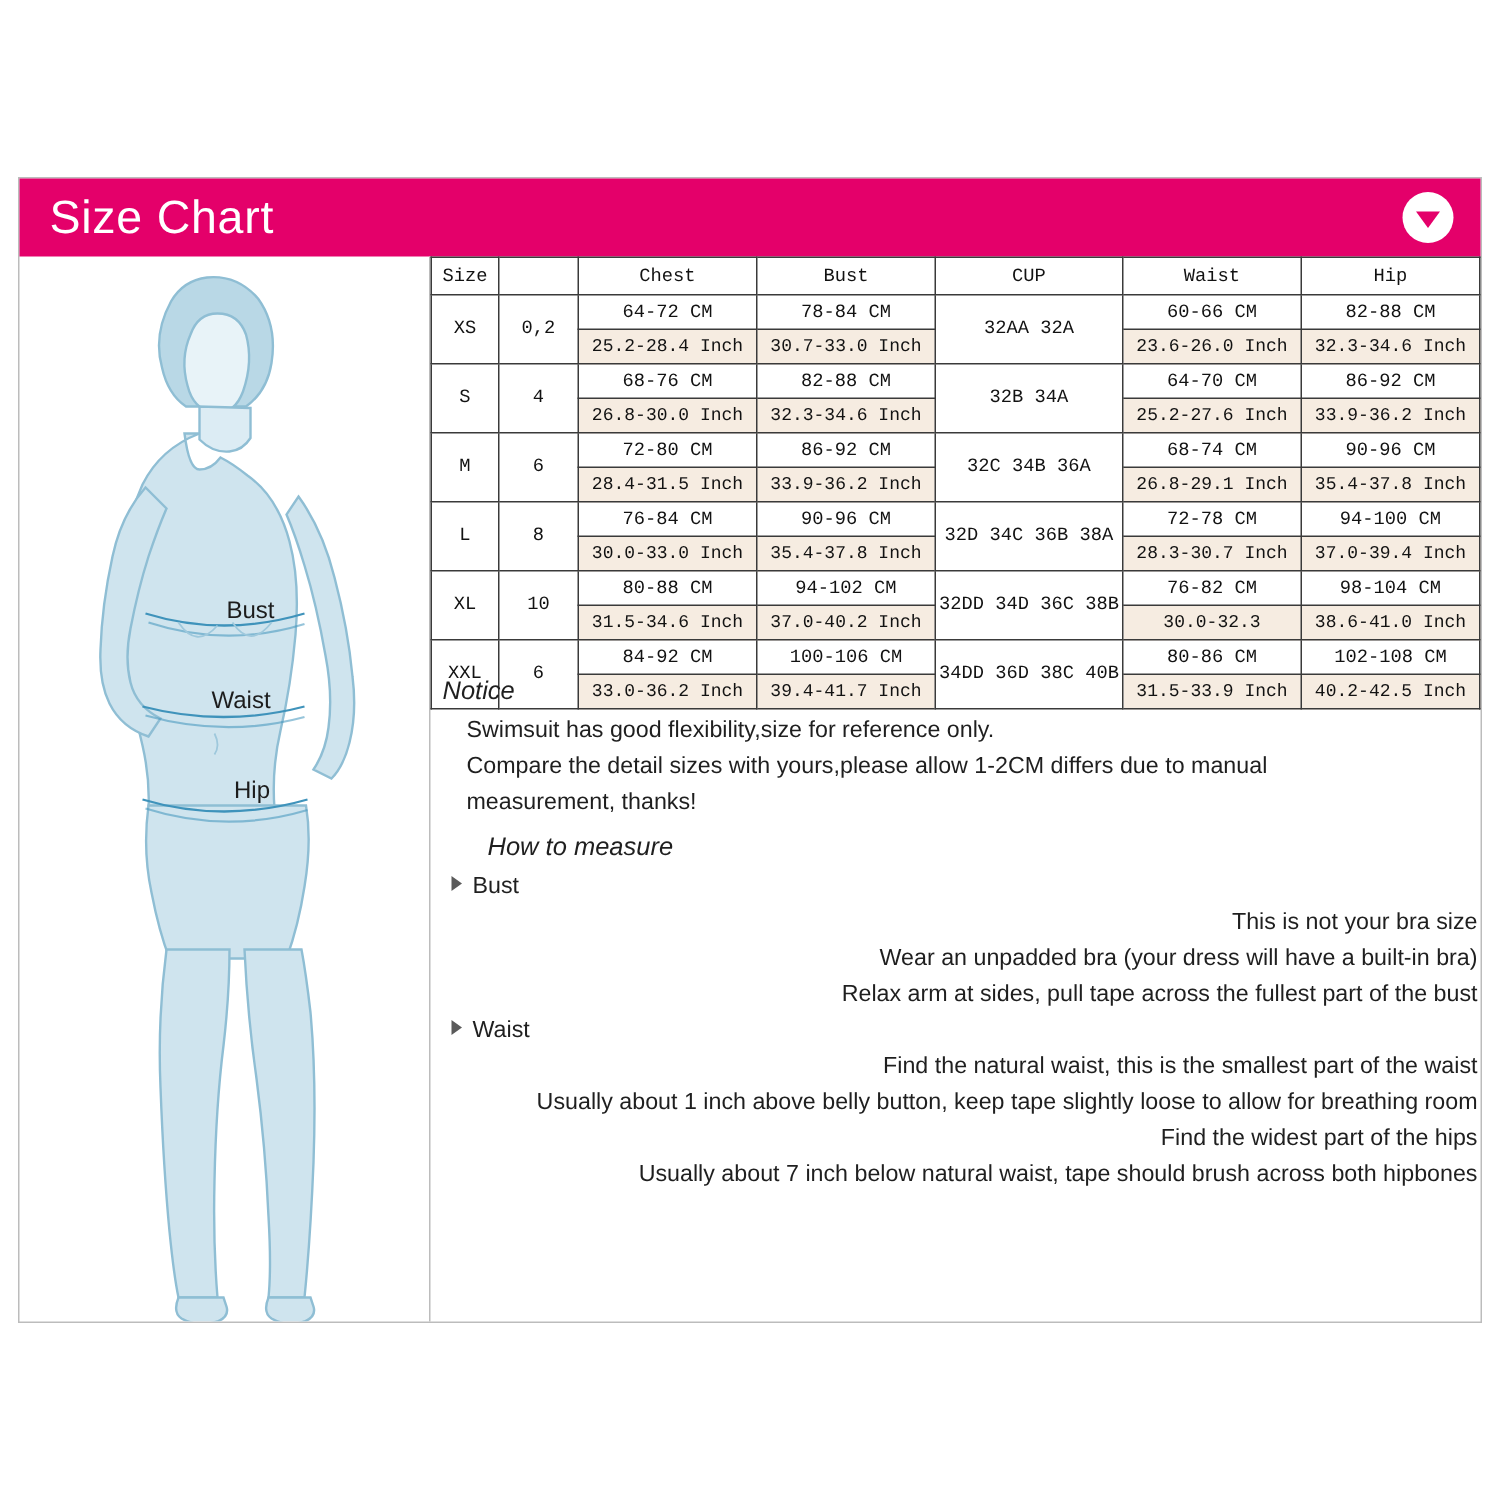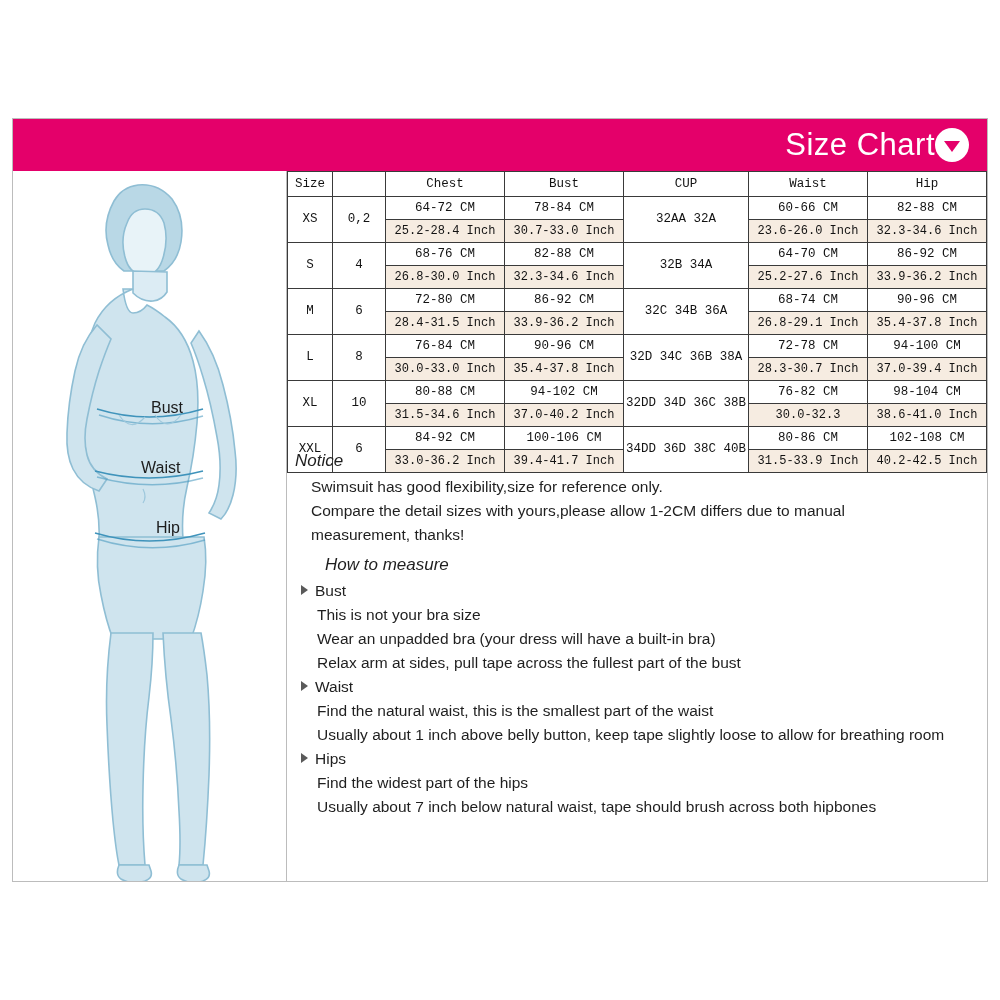--- a/index.html
+++ b/index.html
@@ -30,21 +30,21 @@
   
   .banner {
     position: absolute;
     left: 0;
     top: 0;
     width: 974px;
     height: 52px;
     background: #e4006a;
     display: flex;
     align-items: center;
-    justify-content: flex-end;
+    justify-content: space-between;
   }
   .banner-title {
     color: #ffffff;
     font-size: 31px;
     letter-spacing: 0.5px;
     padding-left: 20px;
     font-weight: 400;
   }
   .banner-badge {
     margin-right: 18px;
@@ -131,21 +131,21 @@
     font-size: 15.5px;
     line-height: 24px;
   }
   .notes h3 {
     margin: 0 0 2px 0;
     font-size: 17px;
     font-weight: 400;
     font-style: italic;
   }
   .notes .indent1 { padding-left: 16px; }
-  .notes .indent2 { padding-left: 22px; }
+  .notes .indent2 { padding-left: 22px; text-align: right; }
   .notes .bullet {
     padding-left: 6px;
     display: flex;
     align-items: baseline;
     gap: 7px;
   }
   .notes .bullet .caret {
     width: 0; height: 0;
     border-top: 5px solid transparent;
     border-bottom: 5px solid transparent;
@@ -343,22 +343,18 @@
       <div class="indent2">Wear an unpadded bra (your dress will have a built-in bra)</div>
       <div class="indent2">Relax arm at sides, pull tape across the fullest part of the bust</div>
 
       <div class="bullet">
         <span class="caret"></span>
         <span>Waist</span>
       </div>
       <div class="indent2">Find the natural waist, this is the smallest part of the waist</div>
       <div class="indent2">Usually about 1 inch above belly button, keep tape slightly loose to allow for breathing room</div>
 
-      <div class="bullet">
-        <span class="caret"></span>
-        <span>Hips</span>
-      </div>
       <div class="indent2">Find the widest part of the hips</div>
       <div class="indent2">Usually about 7 inch below natural waist, tape should brush across both hipbones</div>
     </div>
 
   </div>
 </div>
 
 </body></html>

